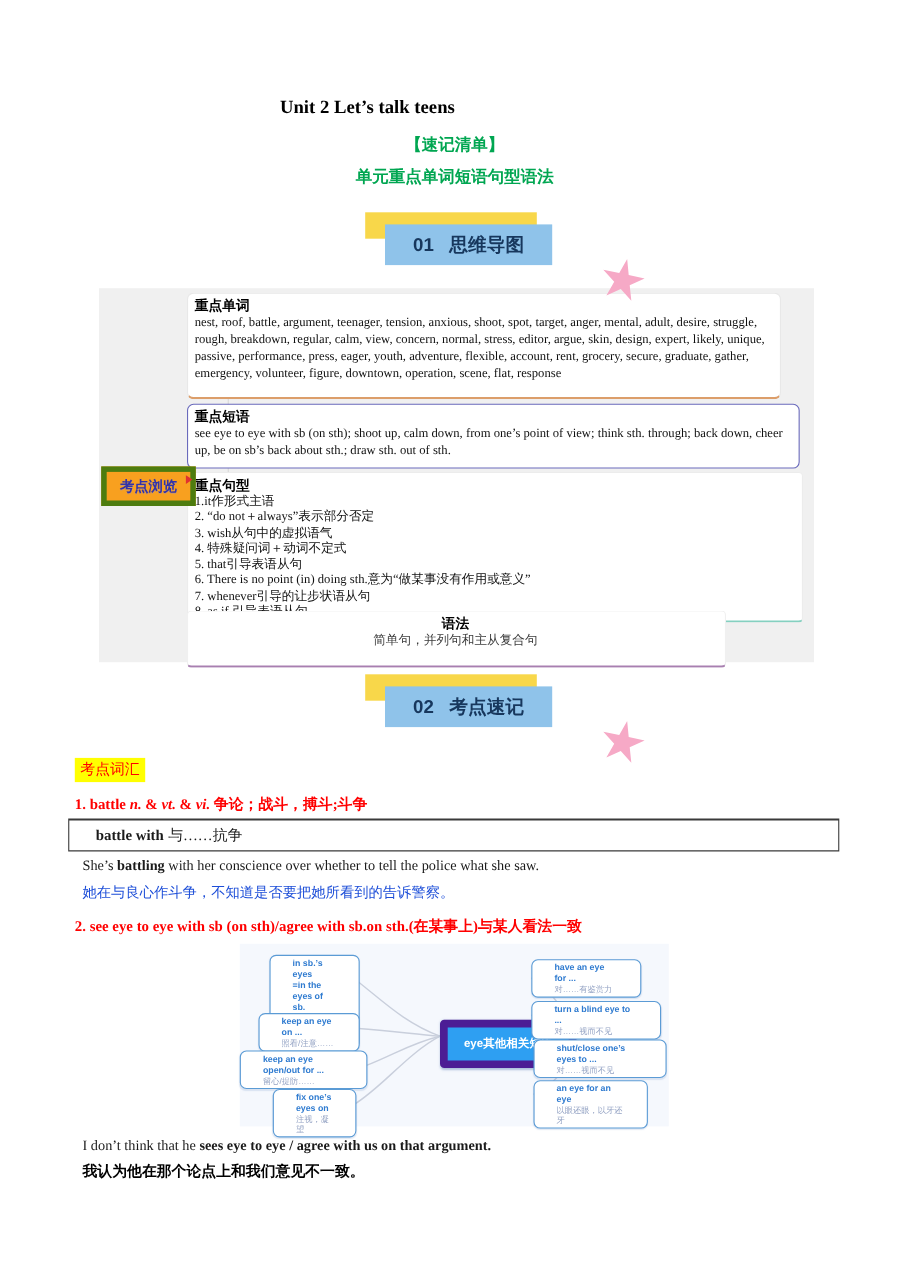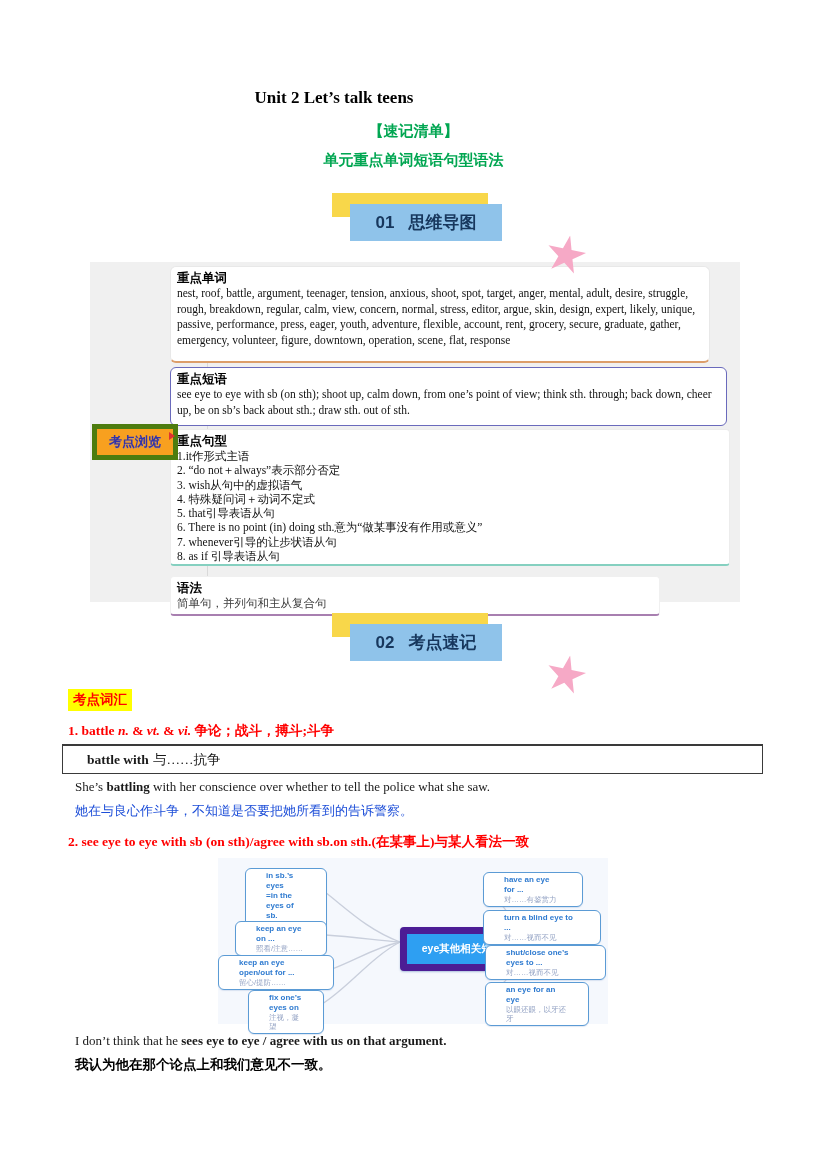--- a/index.html
+++ b/index.html
@@ -21,30 +21,30 @@
   
   .panel{left:90px;top:262px;width:650px;height:340px;background:#f0f0f0;}
   .trunk{position:absolute;left:117px;top:40px;width:1px;height:295px;background:#d9d9d9;}
   .mm-box{position:absolute;background:#ffffff;padding:3px 8px 2px 6px;box-sizing:border-box;}
   .mm-title{font-size:12.5px;font-weight:bold;color:#000;line-height:16px;}
   .mm-body{font-size:11.5px;color:#111;line-height:15.5px;}
   .box-words{left:80px;top:4px;width:540px;height:97px;border:1px solid #e8e8e8;border-bottom:2px solid #dc9e6a;border-radius:6px;}
   .box-phrases{left:80px;top:105px;width:557px;height:59px;border:1.5px solid #6a6abc;border-radius:6px;}
   .box-sentences{left:80px;top:167px;width:560px;height:137px;border:1px solid #ececec;border-bottom:2.5px solid #85d0c0;border-radius:4px;}
   .box-sentences .mm-body{line-height:14.3px;}
-  .box-grammar{left:80px;top:314px;width:490px;height:40px;border:1px solid #f0f0f0;border-bottom:2px solid #a87fb0;border-radius:4px;}
+  .box-grammar{left:80px;top:293px;width:490px;height:52px;border:1px solid #f0f0f0;border-bottom:2px solid #a87fb0;border-radius:4px;text-align:center;}
   .box-grammar .mm-body{color:#3c3c3c;}
   .badge{position:absolute;left:2px;top:162px;width:76px;height:26px;background:#f8a01f;border:5px solid #4d7c0f;
     display:flex;align-items:center;justify-content:center;
     font-family:"Liberation Sans","DejaVu Sans",sans-serif;font-weight:bold;font-size:13px;color:#3333a8;
     text-shadow:0 1px 0 #c96;}
   .badge-arrow{position:absolute;left:79px;top:170px;width:0;height:0;border-left:6px solid #e03131;
     border-top:4px solid transparent;border-bottom:4px solid transparent;}
   
-  .hl-label{left:68px;top:689px;background:#ffff00;color:#ff0000;font-weight:bold;font-size:13.5px;padding:2px 5px;}
+  .hl-label{left:68px;top:689px;background:#ffff00;color:#ff0000;font-weight:normal;font-size:13.5px;padding:2px 5px;}
   .red-line{left:68px;color:#ff0000;font-weight:bold;font-size:13.5px;}
   .red-line i{font-family:"Liberation Serif","DejaVu Serif",serif;}
   .battle-box{left:62px;top:744px;width:701px;height:30px;border:1px solid #3a3a3a;border-top-width:2px;
     display:flex;align-items:center;padding-left:24px;box-sizing:border-box;font-size:13.5px;}
   .battle-box b{margin-right:4px;}
   .sent{left:75px;font-size:13px;color:#1a1a1a;}
   .sent-zh{left:75px;font-size:13px;color:#1d4ed8;}
   .sent-zh-bold{left:75px;font-size:13.5px;color:#000;font-weight:bold;}
   
   .eyemap{left:218px;top:858px;width:390px;height:166px;background:#f5f8fd;

